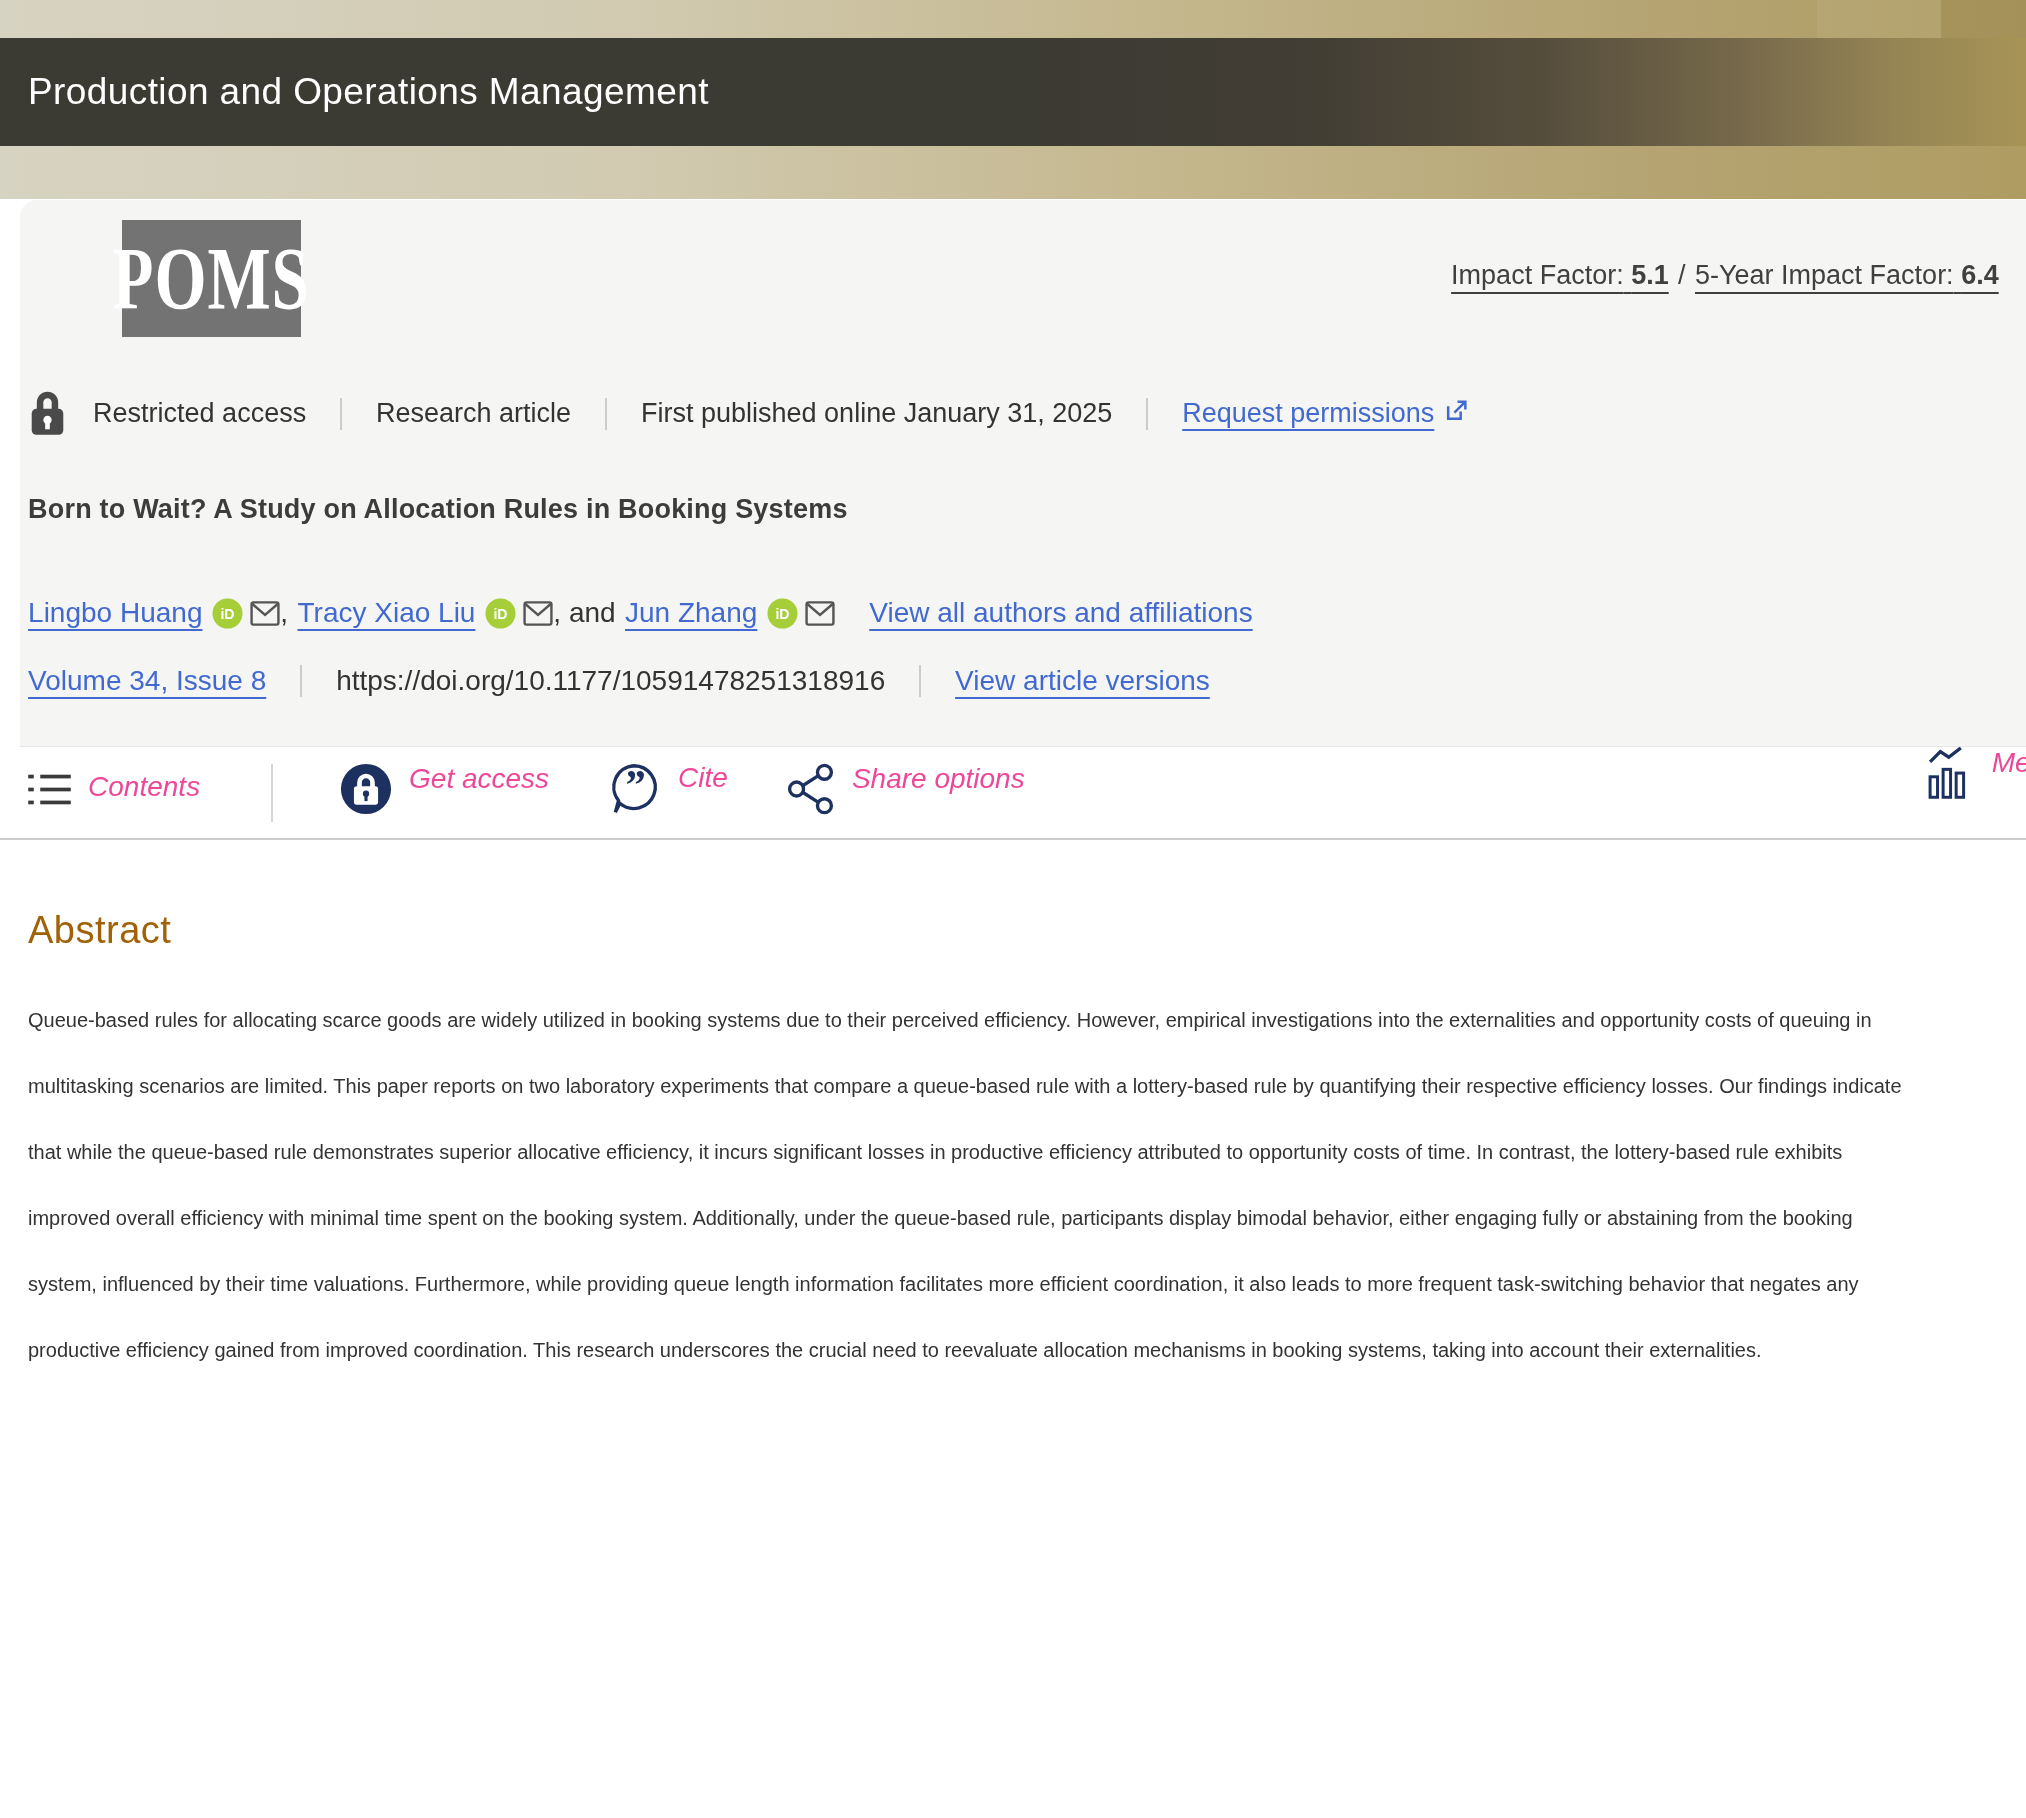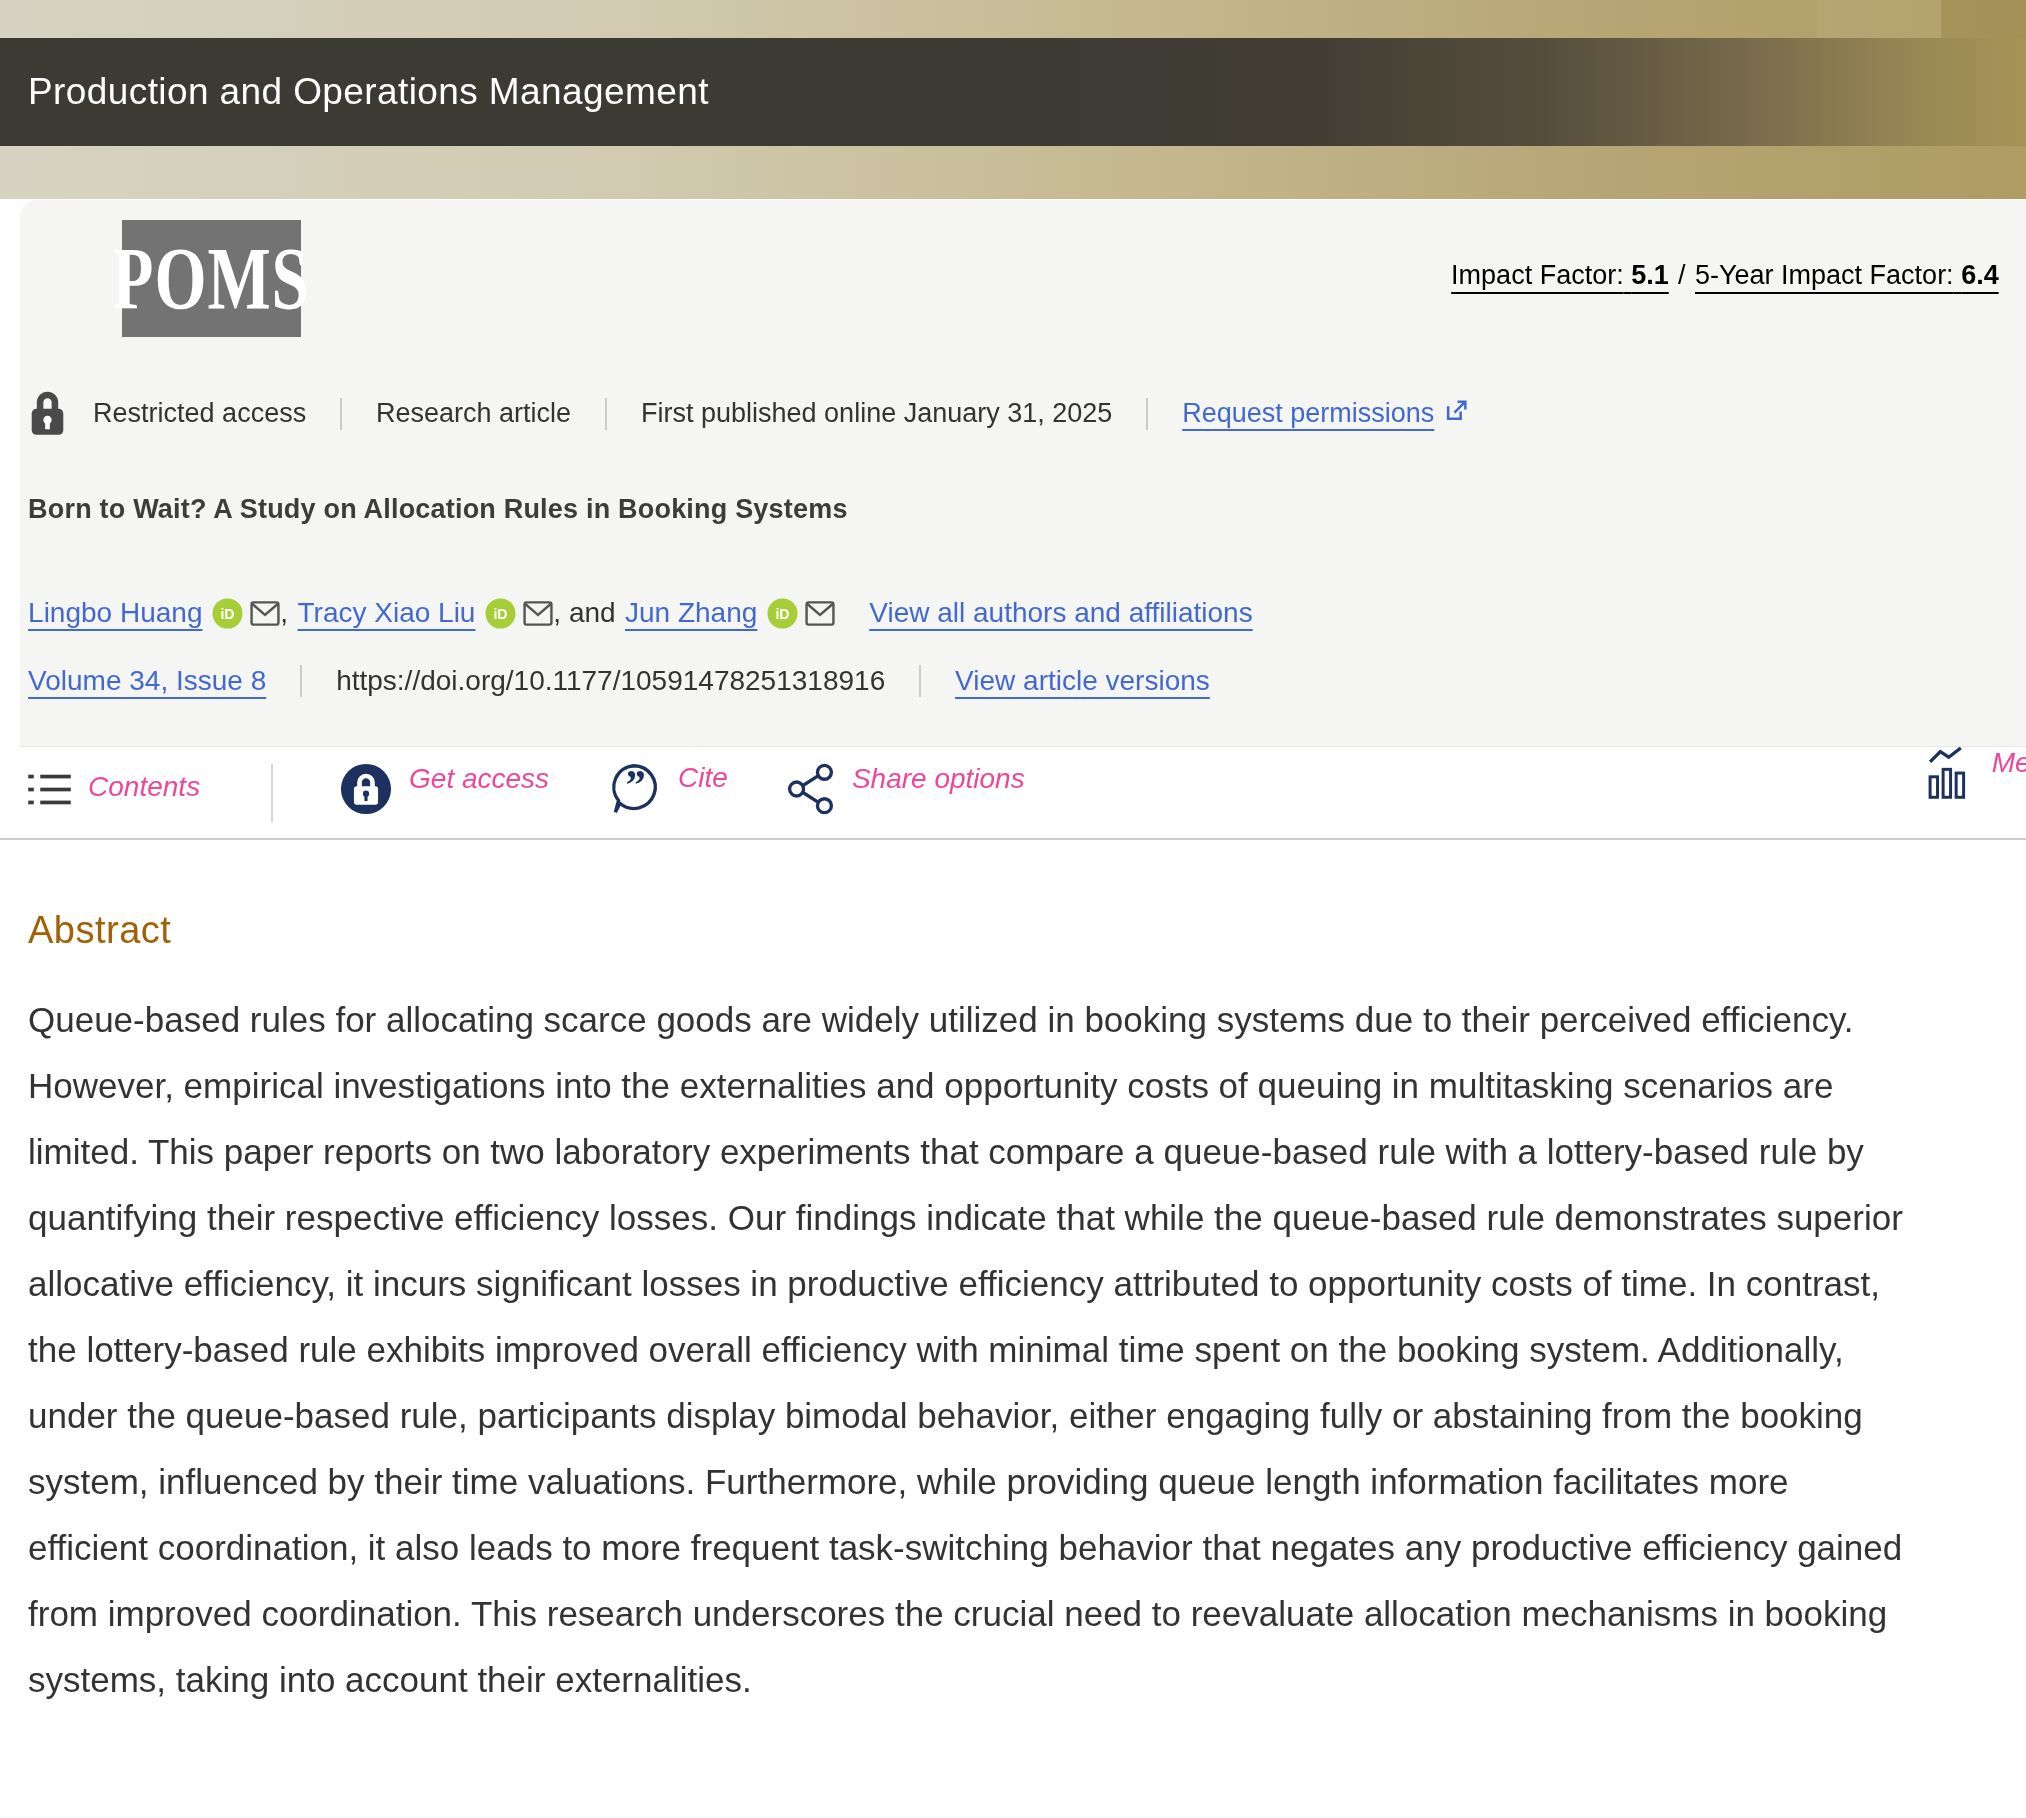--- a/index.html
+++ b/index.html
@@ -21,21 +21,21 @@
   .d3{right:86px;top:0;width:124px;height:200px;background:rgba(255,255,252,.06);}
 
   
   .card{position:absolute;left:19.7px;top:200px;width:2007px;height:638px;
     background:#f5f5f3;border-radius:17px 0 0 0;}
   .logo{position:absolute;left:102px;top:19.7px;width:179px;height:117px;background:#737373;
     display:flex;align-items:center;justify-content:center;cursor:pointer;}
   .logo span{font-family:"Liberation Serif",serif;font-weight:700;font-size:67px;color:#fff;
     transform:scaleY(1.32);letter-spacing:0.9px;}
 
-  .impact{position:absolute;right:28px;top:60px;font-size:27px;color:#000000;white-space:nowrap;}
+  .impact{position:absolute;right:28px;top:60px;font-size:27px;color:#404040;white-space:nowrap;}
   .if-link{text-decoration:underline;text-underline-offset:7.5px;text-decoration-thickness:1.9px;cursor:pointer;}
   .if-slash{margin:0 9.4px;}
   .impact b{font-weight:700;}
 
   .meta{position:absolute;left:8.4px;top:189px;display:flex;align-items:center;font-size:27px;color:#333;white-space:nowrap;}
   .meta .lockwrap{margin-right:26px;display:flex;align-items:center;}
   .vsep{width:1.9px;height:32px;background:#ccc;margin:0 34px;flex:none;}
   .linkblue{color:#4169d0;text-decoration:underline;text-underline-offset:6.6px;cursor:pointer;}
   .perm{display:flex;align-items:center;gap:9.4px;}
 
@@ -56,21 +56,21 @@
   .t-contents{margin-right:71px;}
   .tb-divider{width:1.9px;height:58px;background:#d6d6d4;margin-right:67px;flex:none;}
   .t-access{margin-right:58px;}
   .t-cite{margin-right:58px;}
   .t-share{margin-right:71px;}
   .t-metrics{position:absolute;left:1908px;top:0;height:100%;}
 
   .hr{position:absolute;left:0;top:838px;width:2027px;height:1.9px;background:#cdcdcb;}
 
   .abs-h{position:absolute;left:28px;top:909px;font-size:38px;font-weight:400;color:#a16207;letter-spacing:0.5px;}
-  .abs-p{position:absolute;left:28px;top:987px;width:1881px;font-size:35px;line-height:66px;color:#333;}
+  .abs-p{position:absolute;left:28px;top:987px;width:1881px;font-size:20px;line-height:66px;color:#333;}
 </style>
 </head>
 <body>
 
 <div id="page">
 
   <div class="strip-top"></div>
   <div class="deco d3"></div>
   <div class="deco d1"></div>
   <div class="deco d2"></div>

